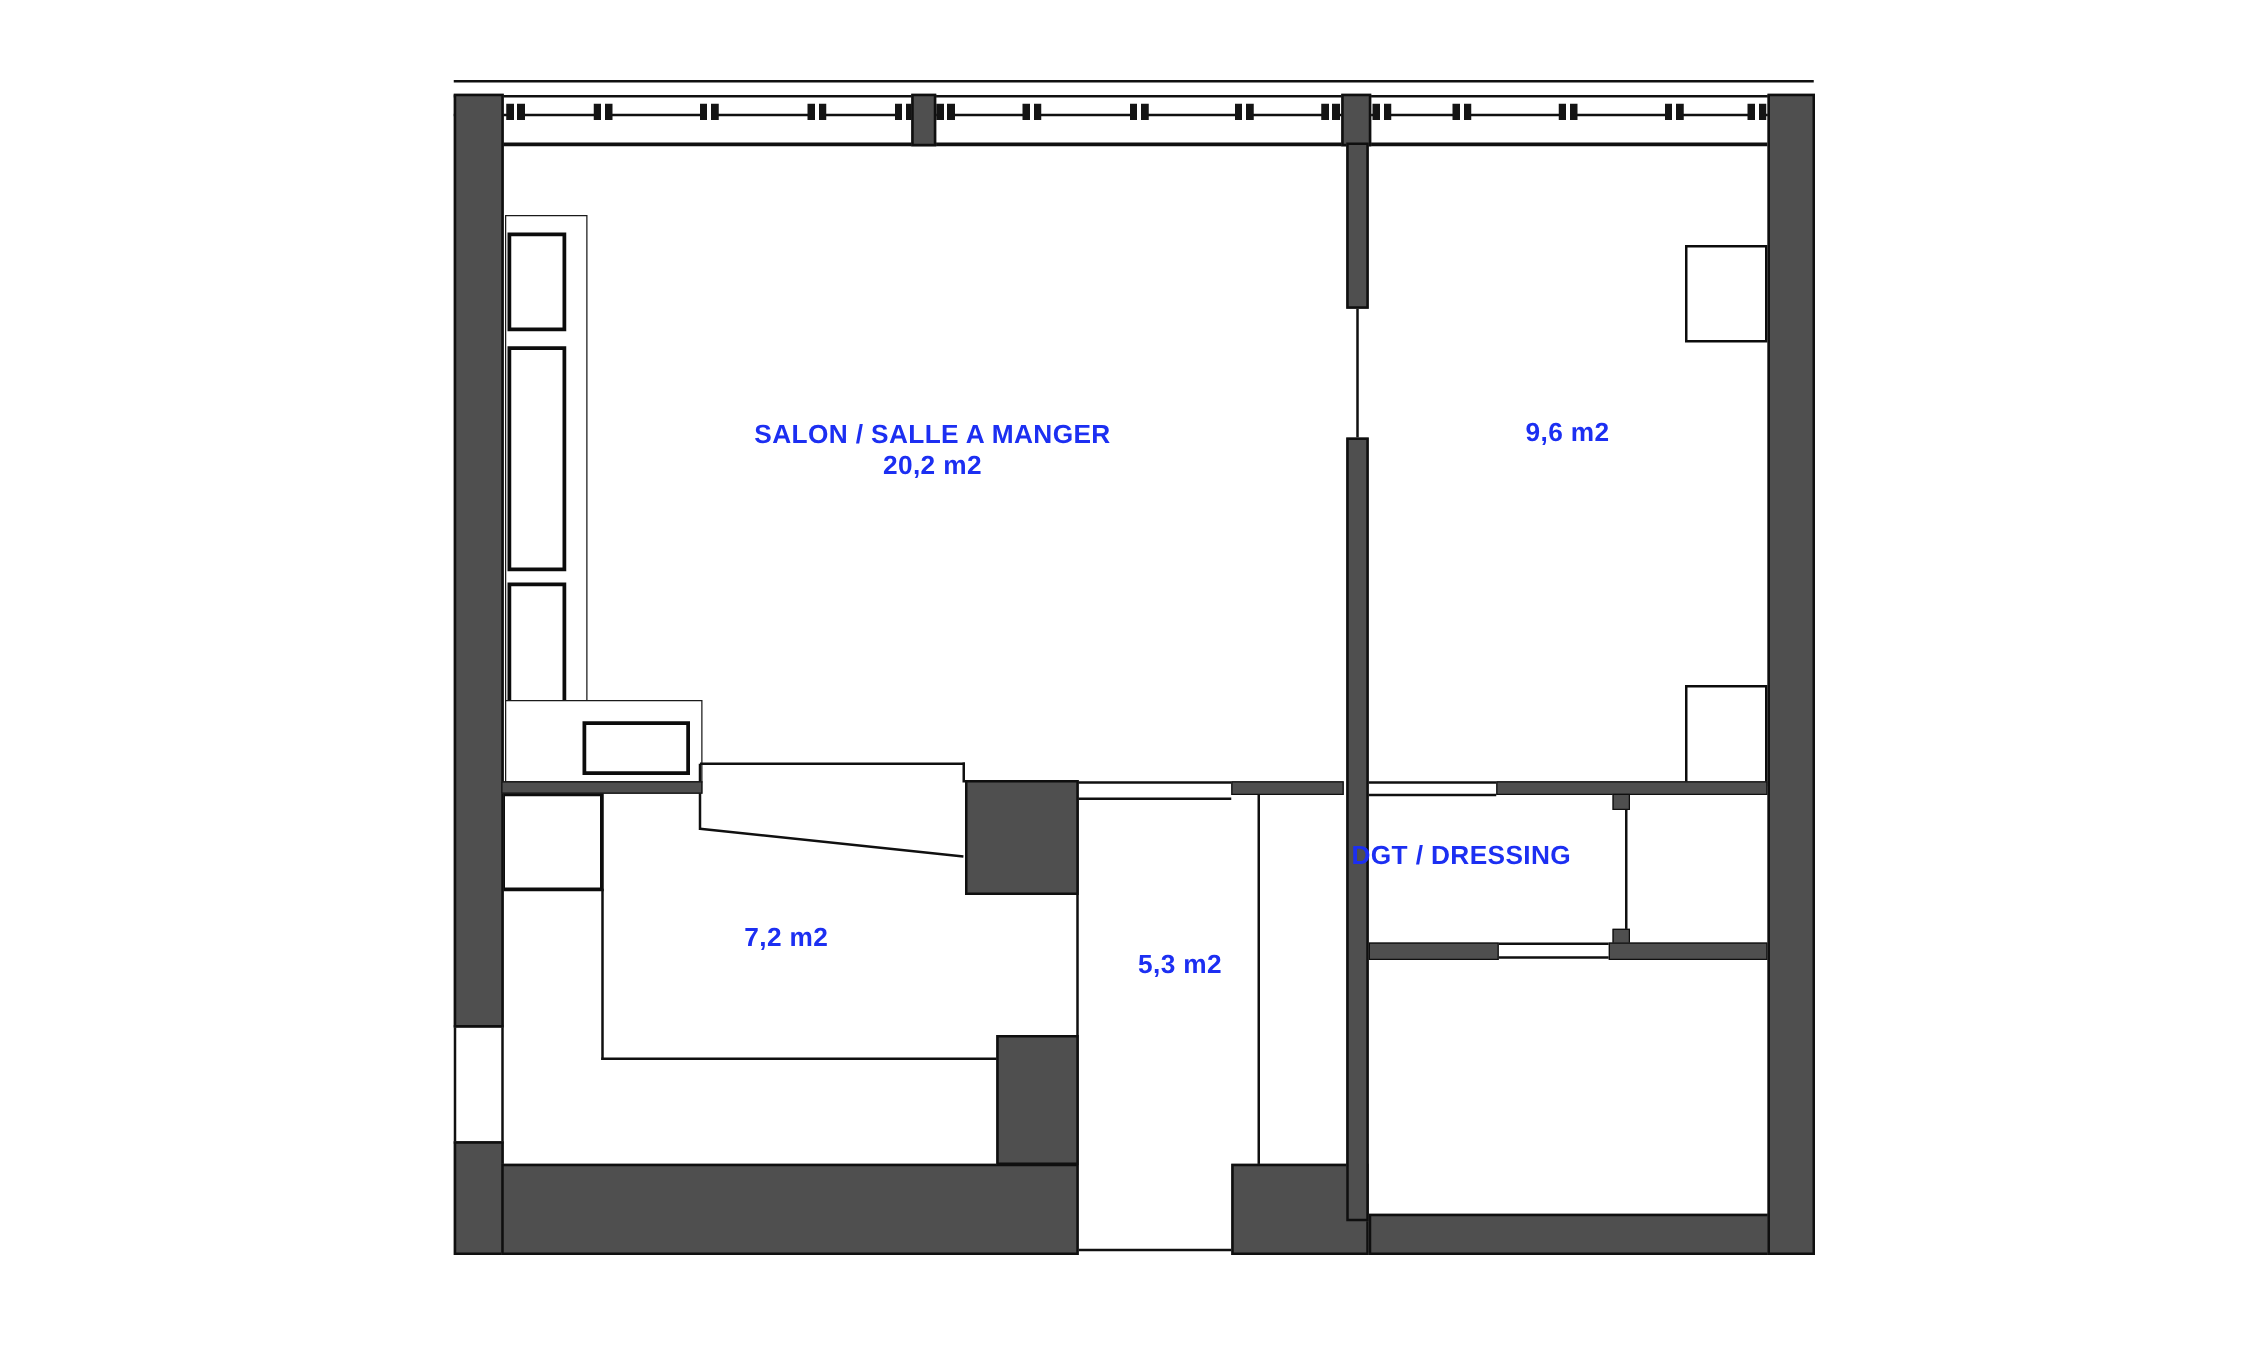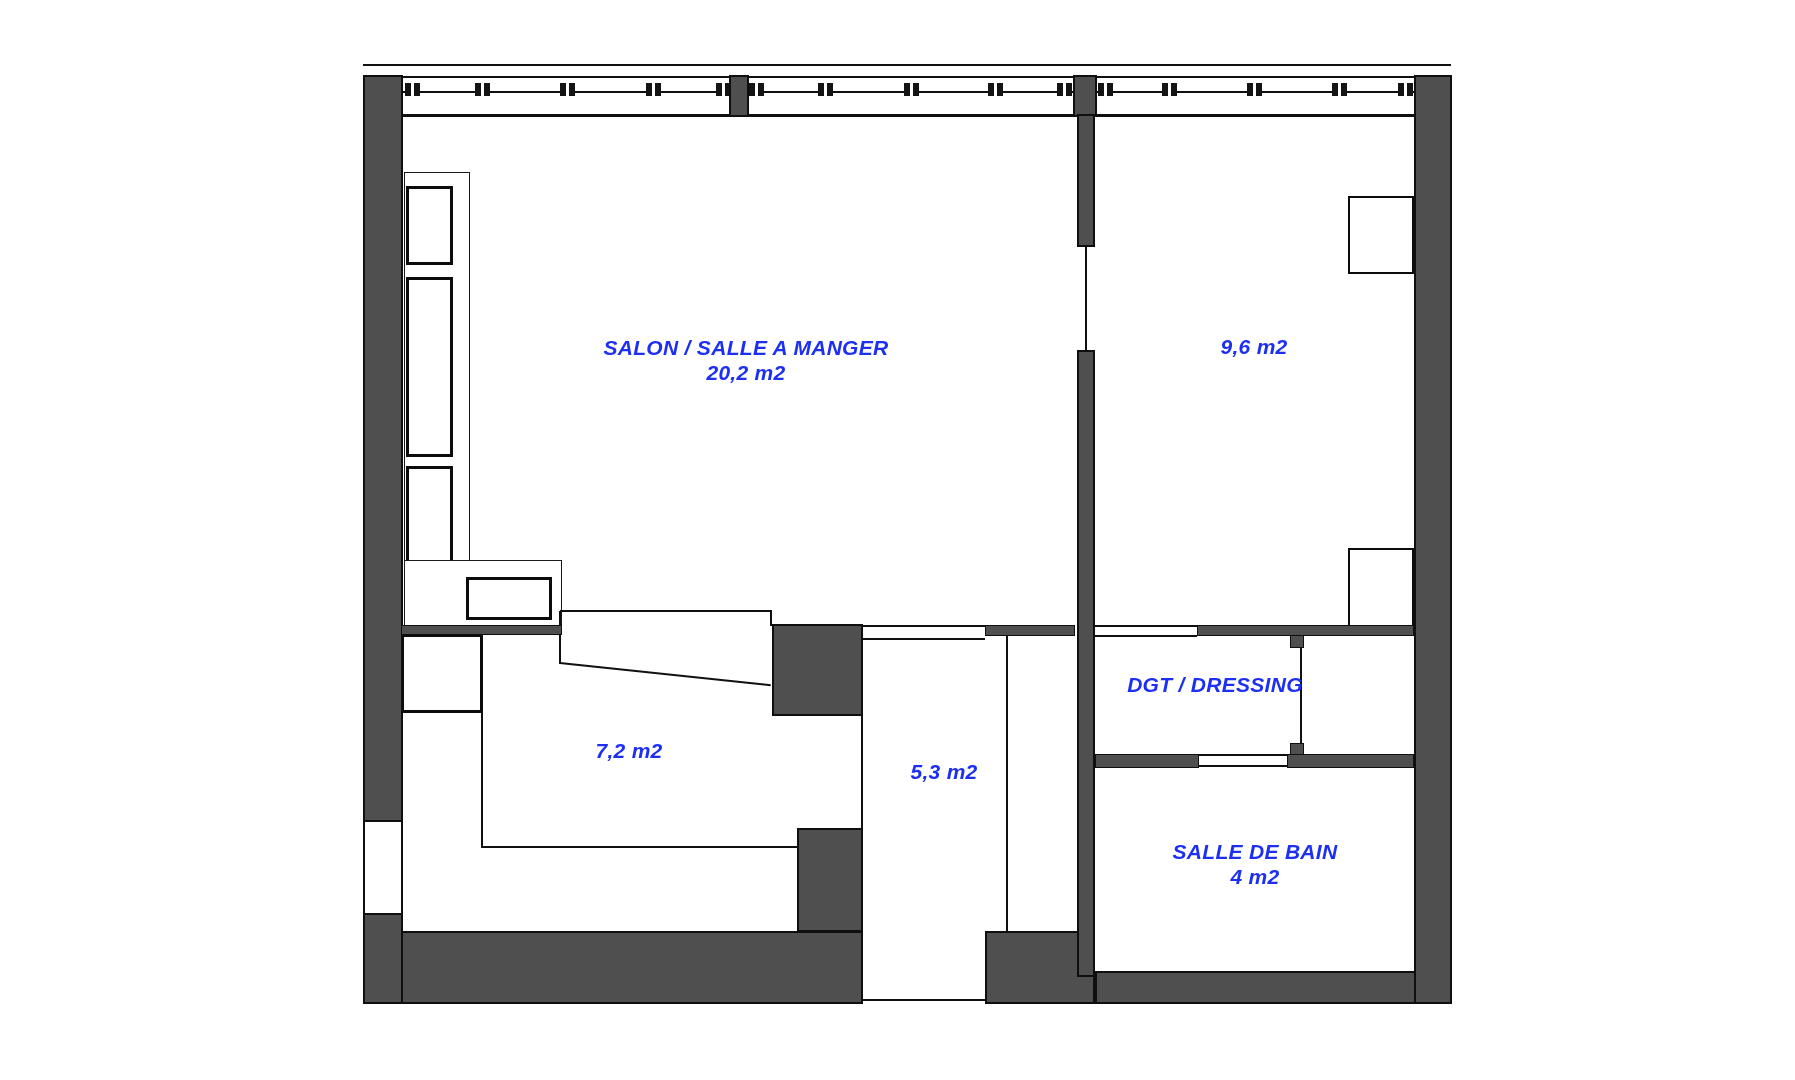--- a/index.html
+++ b/index.html
@@ -1,19 +1,18 @@
 <!DOCTYPE html>
 <html style="--wall: #4f4f4f; --label: #1c2ff2;"><head>
 <meta charset="utf-8">
 <style>
   html,body{margin:0;padding:0;background:#fff;}
   .canvas{
     position:relative;width:1688px;height:1080px;background:#fff;overflow:hidden;
     font-family:"Liberation Sans",sans-serif;
-    font-style:italic;
   }
   .w{position:absolute;background:var(--wall,#4f4f4f);border:2px solid #0f0f0f;box-sizing:border-box;}
   .wb{position:absolute;background:var(--wall,#4f4f4f);border:1.5px solid #0f0f0f;box-sizing:border-box;}
   .ln{position:absolute;background:#101010;}
   .op{position:absolute;background:#fff;border-top:2px solid #101010;border-bottom:2px solid #101010;box-sizing:border-box;}
   .opf{position:absolute;background:#fff;border:2px solid #101010;box-sizing:border-box;}
   .fu{position:absolute;background:#fff;border:3px solid #0c0c0c;box-sizing:border-box;}
   .fum{position:absolute;background:#fff;border:2.5px solid #0c0c0c;box-sizing:border-box;}
   .fut{position:absolute;background:#fff;border:1.5px solid #1a1a1a;box-sizing:border-box;}
   .mul{position:absolute;top:83px;width:15px;height:13px;
@@ -103,21 +102,17 @@
   </div>
   <div class="lbl" style="left:1254px;top:334px">
     <div>9,6 m2</div>
   </div>
   <div class="lbl" style="left:629px;top:738px">
     <div>7,2 m2</div>
   </div>
   <div class="lbl" style="left:944px;top:759px">
     <div>5,3 m2</div>
   </div>
-  <div class="lbl" style="left:1215px;top:672px">
+  <div class="lbl" style="left:1169px;top:672px">
     <div>DGT / DRESSING</div>
-  </div>
-  <div class="lbl" style="left:1255px;top:839px">
-    <div>SALLE DE BAIN</div>
-    <div>4 m2</div>
   </div>
 
 </div>
 
 </body></html>

